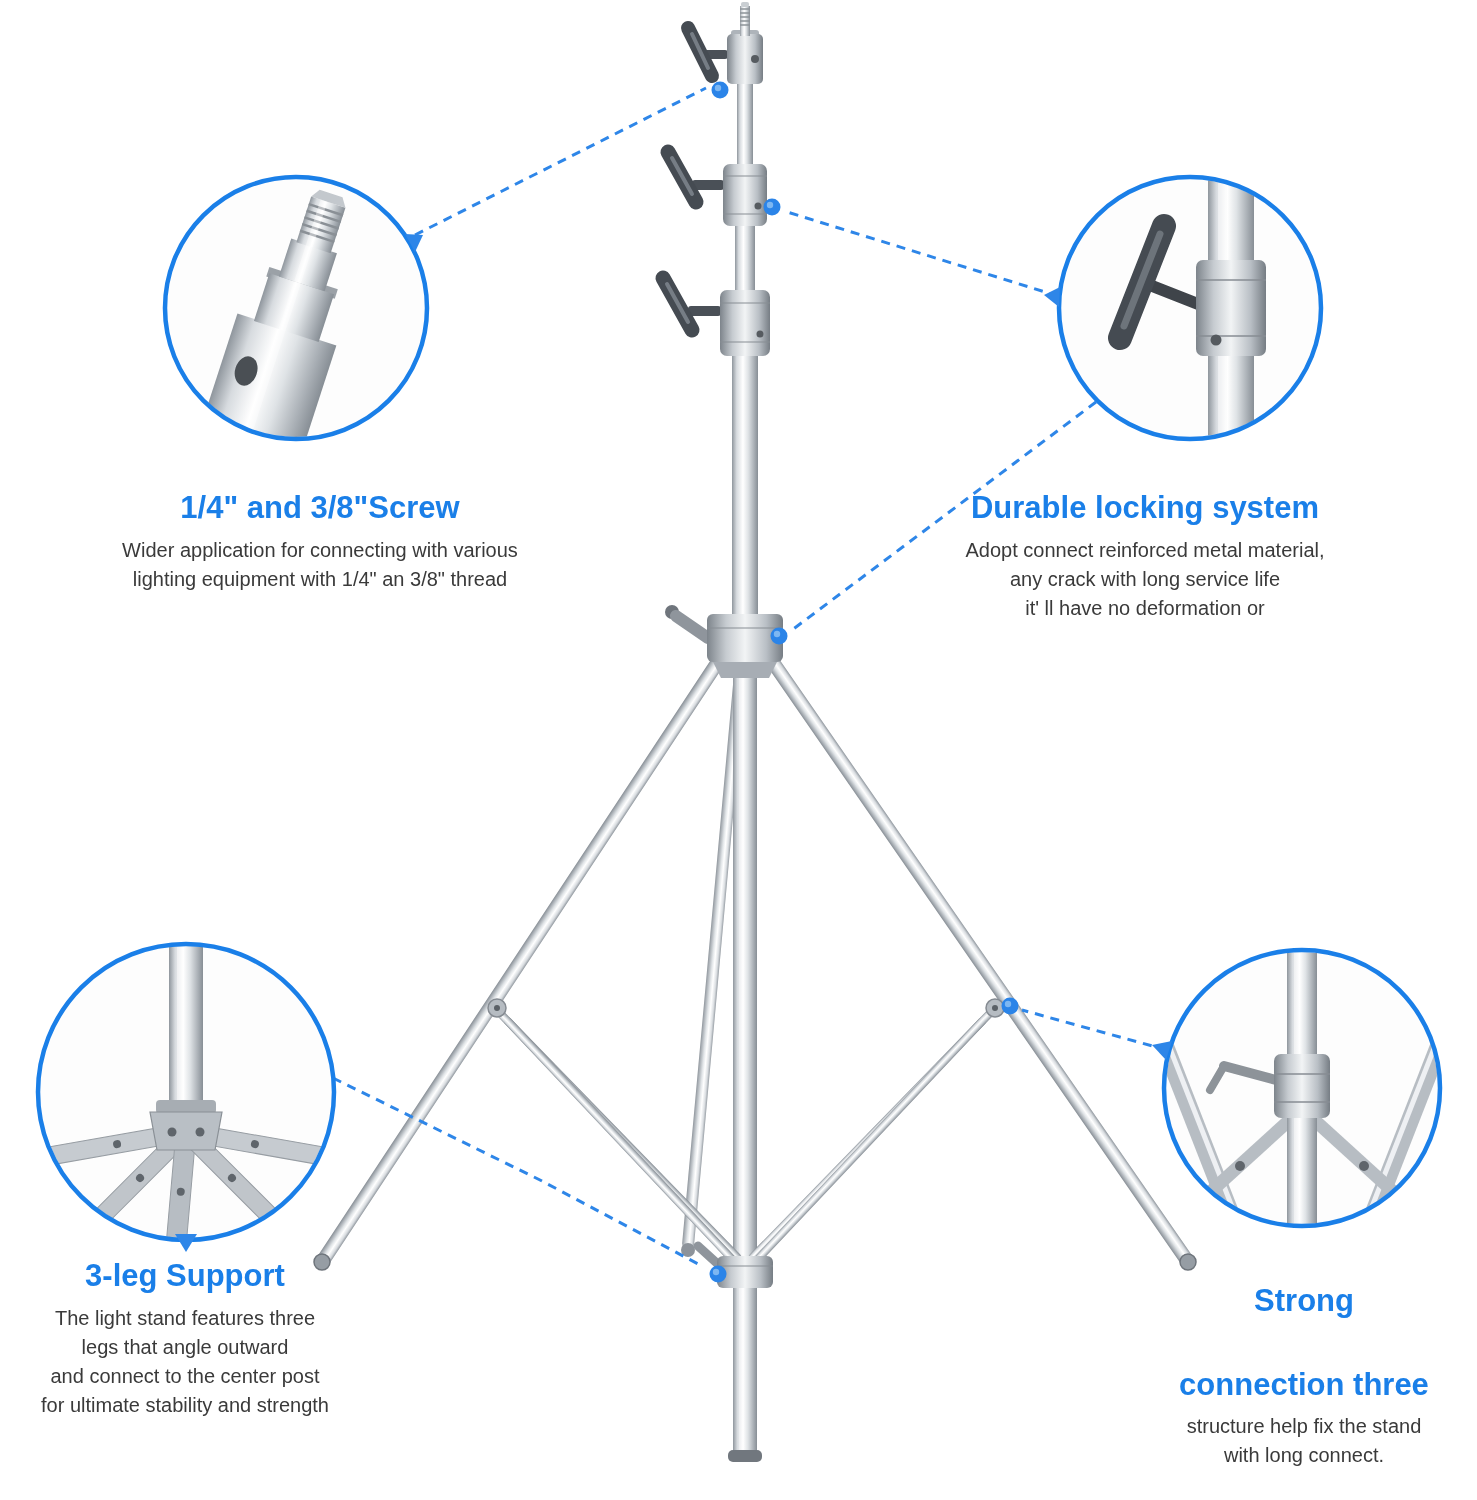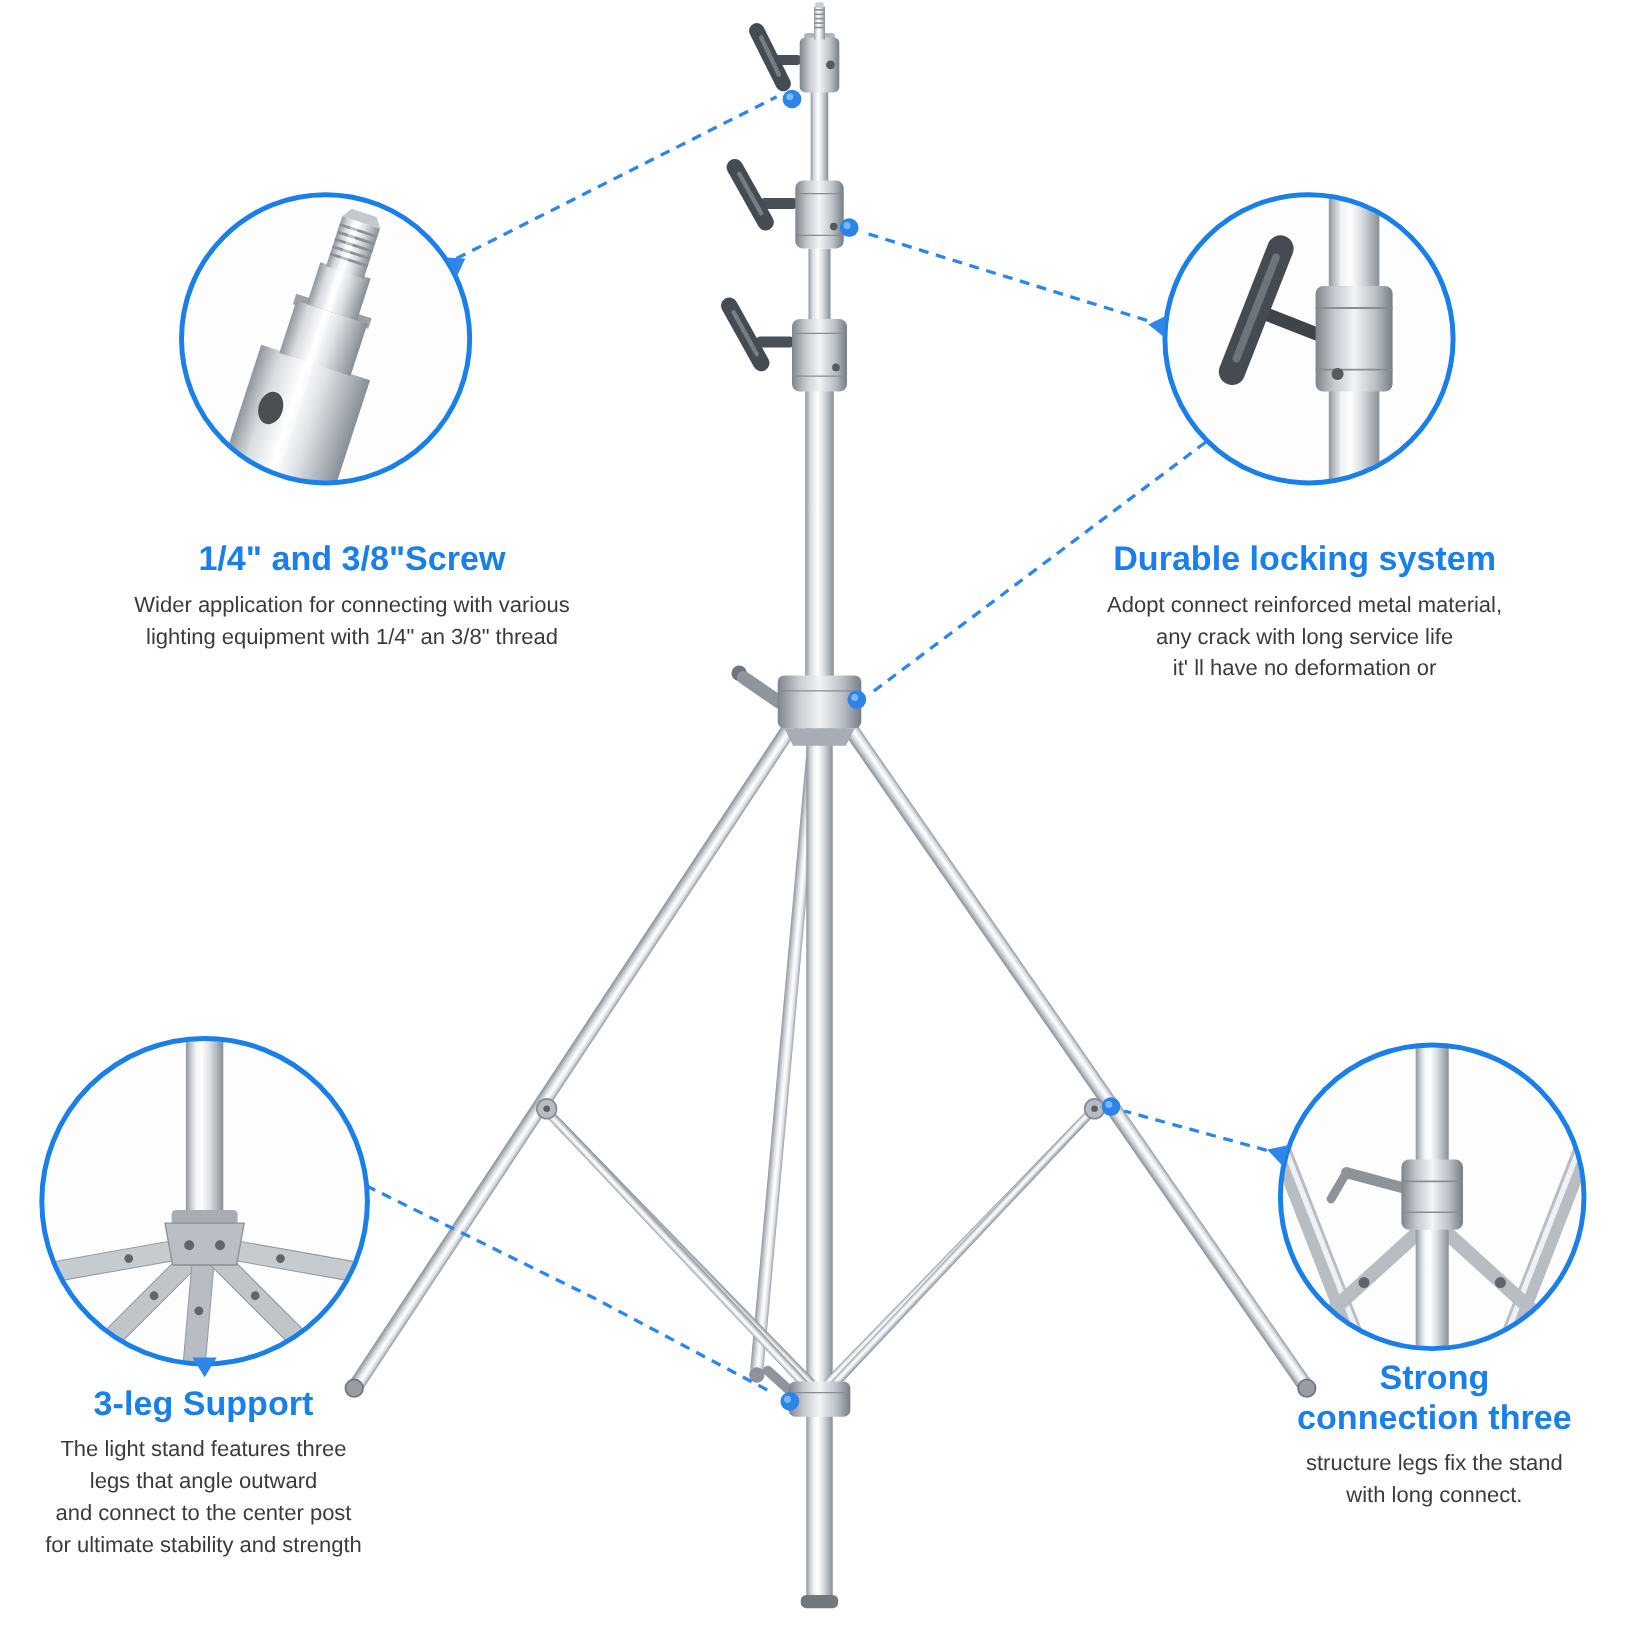--- a/index.html
+++ b/index.html
@@ -10,21 +10,21 @@
     font-family:"Liberation Sans", sans-serif;
     overflow:hidden;
   }
   .stage{position:absolute;left:0;top:0;}
   .callout-text{position:absolute;text-align:center;}
   .callout-title{
     margin:0 0 10px 0;
     font-weight:bold;font-size:31px;line-height:1.15;
     color:#1a7fe8;
   }
-  .callout-title .tline{display:block;}
+  .callout-title .tline{display:block;margin-top:48px;}
   .callout-body{font-size:20px;line-height:1.45;color:#3a3a3a;}
   .callout-body div{white-space:nowrap;}
 </style>
 </head>
 <body>
 
 <div class="canvas">
 
   <svg class="stage" width="1477" height="1500" viewBox="0 0 1477 1500" xmlns="http://www.w3.org/2000/svg">
     <defs>
@@ -301,21 +301,21 @@
   </svg>
 
   <div class="callout-text" style="left:70px;top:490px;width:500px;">
     <h2 class="callout-title">1/4" and 3/8"Screw</h2>
     <div class="callout-body">
       <div>Wider application for connecting with various</div>
       <div>lighting equipment with 1/4" an 3/8" thread</div>
     </div>
   </div>
 
-  <div class="callout-text" style="left:936px;top:490px;width:500px;">
+  <div class="callout-text" style="left:895px;top:490px;width:500px;">
     <h2 class="callout-title">Durable locking system</h2>
     <div class="callout-body">
       <div>Adopt connect reinforced metal material,</div>
       <div>any crack  with long service life</div>
       <div>it' ll have no deformation or</div>
     </div>
   </div>
 
   <div class="callout-text" style="left:-5px;top:1258px;width:380px;">
     <h2 class="callout-title">3-leg Support</h2>
@@ -326,18 +326,18 @@
       <div>for ultimate stability and strength</div>
     </div>
   </div>
 
   <div class="callout-text" style="left:1139px;top:1235px;width:330px;">
     <h2 class="callout-title">
       <span class="tline">Strong</span>
       <span class="tline">connection three</span>
     </h2>
     <div class="callout-body">
-      <div>structure legs fix the stand</div>
+      <div>structure help fix the stand</div>
       <div>with long connect.</div>
     </div>
   </div>
 
 </div>
 
 </body></html>

